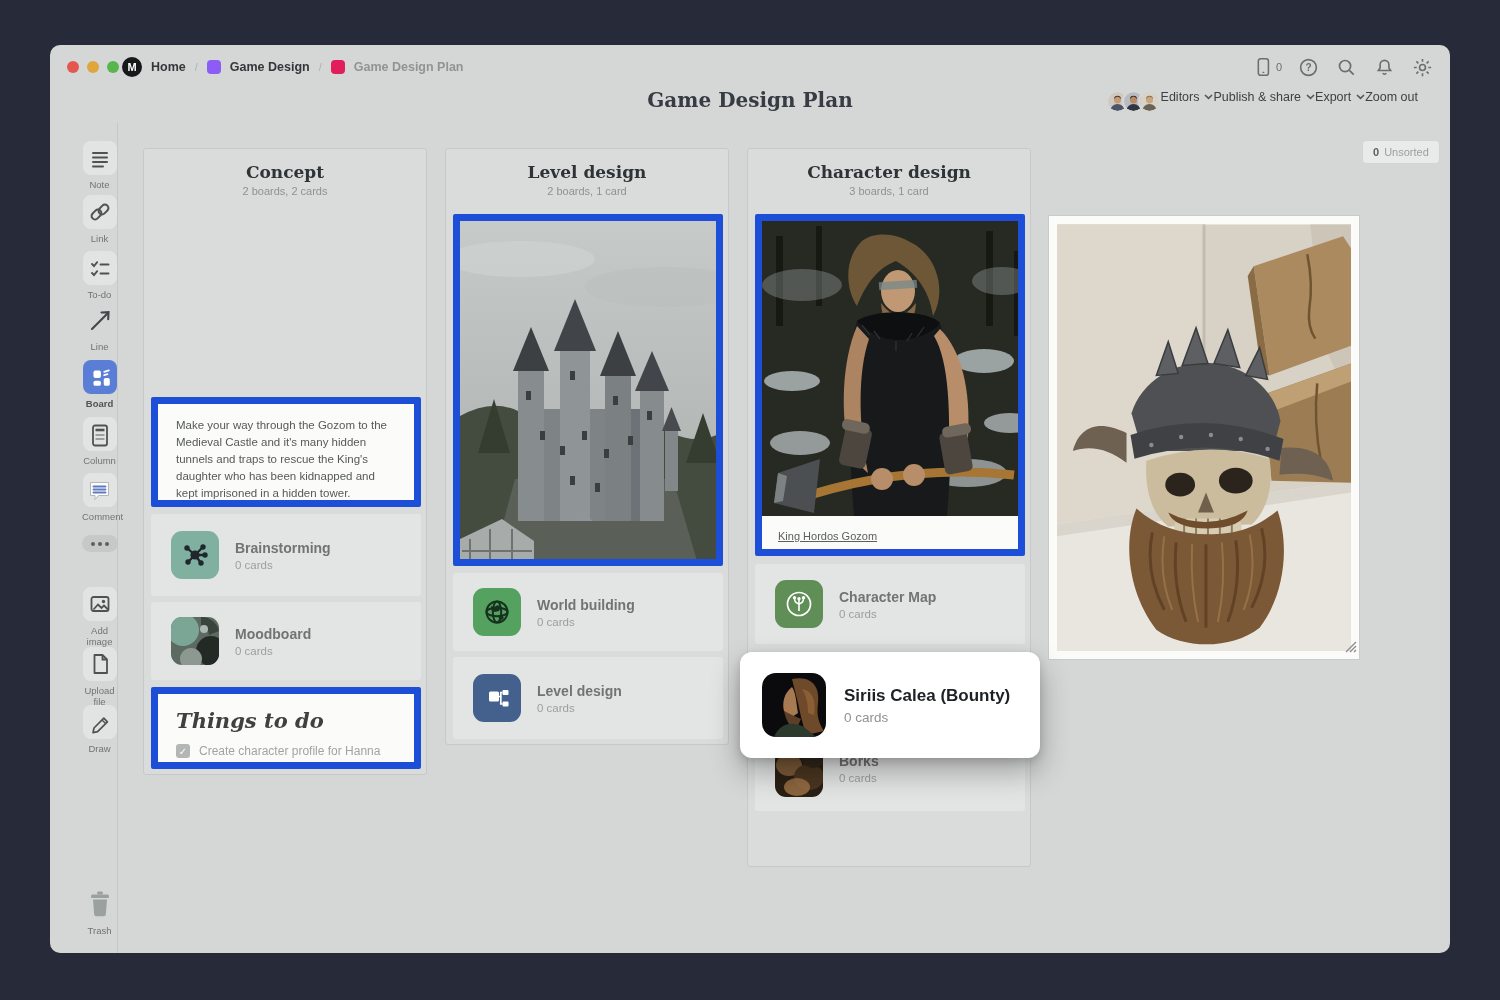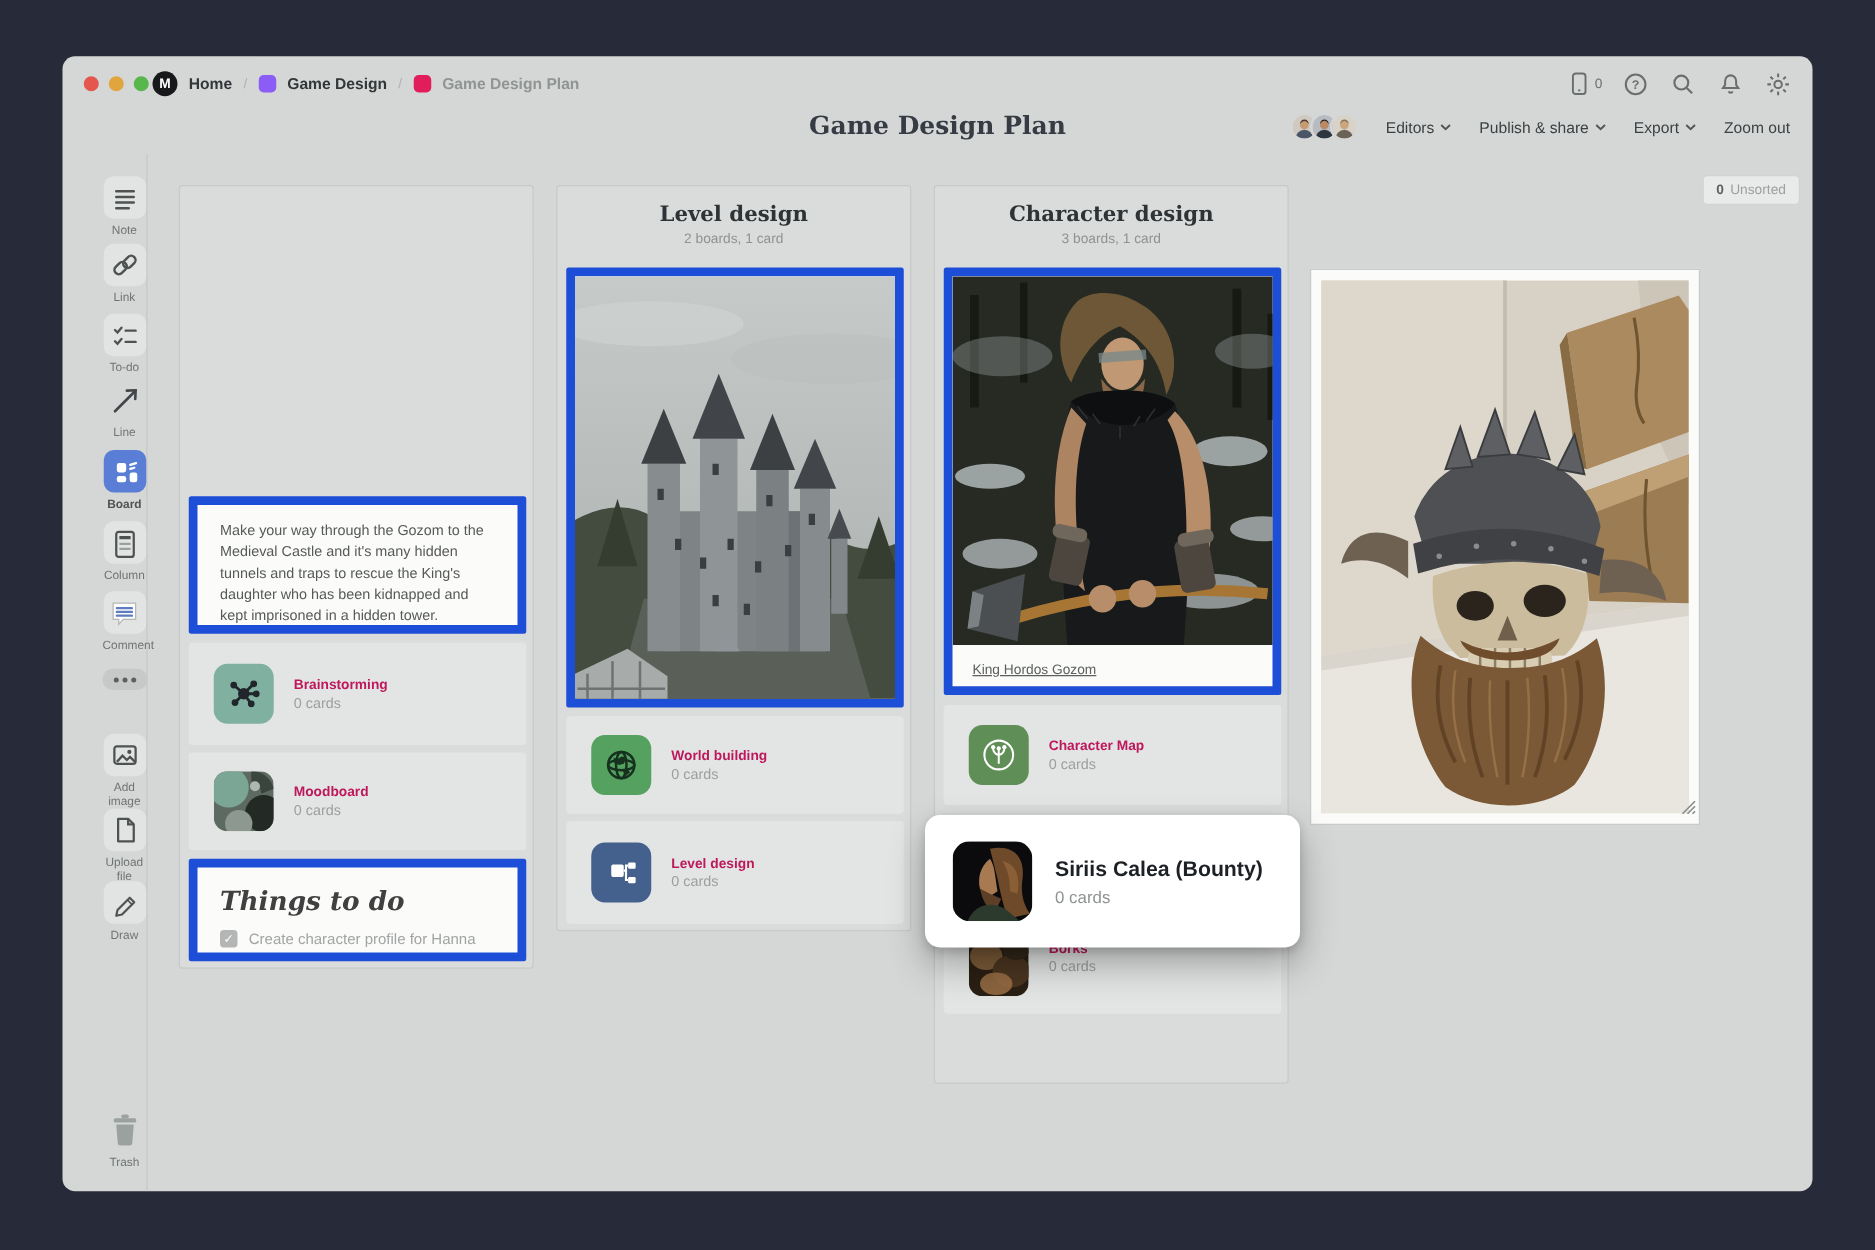--- a/index.html
+++ b/index.html
@@ -18,21 +18,21 @@
   .crumb { font-size:12.5px; font-weight:bold; color:#33373a; }
   .crumb.dim { color:#909492; }
   .crumb-sep { color:#aeb2b0; font-size:11px; }
   .crumb-sq { width:14px; height:14px; border-radius:4px; display:inline-block; }
   .top-icons { position:absolute; right:16px; top:10px; display:flex; align-items:center; gap:15px; }
   .ticon { display:flex; align-items:center; gap:3px; color:#6a6f6d; font-size:11px; }
 
   
   .page-title { position:absolute; left:0; right:0; top:43px; text-align:center;
     font-size:20px; font-weight:bold; color:#363b44; }
-  .title-right { position:absolute; right:18px; top:45px; display:flex; align-items:center; gap:22px; }
+  .title-right { position:absolute; right:32px; top:45px; display:flex; align-items:flex-start; }
   .menu-item { display:flex; align-items:center; gap:5px; font-size:12.5px; color:#3c4144; cursor:default; }
   .avatars { display:flex; }
   .avatar { width:23px; height:23px; border-radius:50%; overflow:hidden; border:2px solid #d5d7d6; margin-left:-7px; }
   .avatar:first-child { margin-left:0; }
 
   
   .side-divider { position:absolute; left:67px; top:78px; bottom:0; width:1px; background:#c6c8c7; }
   .tool { position:absolute; left:0; width:67px; text-align:center;padding-left:32px; }
   .tool-tile { width:34px; height:34px; border-radius:8px; background:#e2e4e3; margin:0 auto;
     display:flex; align-items:center; justify-content:center; }
@@ -46,21 +46,21 @@
   
   .column { position:absolute; background:#dadcdb; border:1px solid #c7c9c8; border-radius:3px; }
   .col-head { text-align:center; padding-top:13px; }
   .col-title { font-size:17px; font-weight:bold; color:#2e3336; }
   .col-sub { font-size:11px; color:#8e9290; margin-top:3px; }
   .card { position:absolute; left:7px; width:270px; background:#fbfbfa; border:7px solid #1d4ed8; border-radius:2px; }
   .board-row { position:absolute; left:7px; width:270px; background:#e3e5e4; border-radius:3px;
     display:flex; align-items:center; padding-left:20px; gap:16px; }
   .row-icon { width:48px; height:48px; border-radius:11px; display:flex; align-items:center;
     justify-content:center; overflow:hidden; flex:none; }
-  .row-name { font-size:11px; font-weight:bold; color:#be185d; }
+  .row-name { font-size:14px; font-weight:bold; color:#737373; }
   .row-count { font-size:11.5px; color:#9b9f9d; margin-top:3px; }
 
   .castle-dash { position:absolute; left:7px; top:65px; width:270px; height:177px; background:#37322f;
     display:flex; flex-direction:column; align-items:center; }
   .cd-word { color:#eceae7; font-size:28px; font-weight:bold; letter-spacing:.5px; margin-top:2px; }
 
   .note-card { padding:13px 18px; font-size:11.5px; line-height:17px; color:#555a58; }
   .todo-title { font-size:21px; font-weight:bold; color:#404040;font-style:italic; }
   .todo-row { display:flex; align-items:center; gap:9px; margin-top:11px; }
   .todo-check { width:14px; height:14px; border-radius:3px; background:#b4b6b5; color:#fff;
@@ -341,20 +341,24 @@
       </div>
     <div class="tool-label">Trash</div>
   </div>
 
   <div class="unsorted">
     <b>0</b>
     <span>Unsorted</span>
   </div>
 
   <div class="column" style="left:93px; top:103px; width:284px; height:627px;">
+    <div class="col-head">
+      <div class="col-title serif">Concept</div>
+      <div class="col-sub">2 boards, 2 cards</div>
+    </div>
 
 
     <div class="card note-card" style="top:248px; height:110px;">
       <span>Make your way through the Gozom to the Medieval Castle and it's many hidden tunnels and traps to rescue the King's daughter who has been kidnapped and kept imprisoned in a hidden tower.</span>
     </div>
 
     <div class="board-row" style="top:365px; height:82px;">
       <span class="row-icon" style="background:#7fb0a0;">
         <svg width="28" height="28" viewBox="0 0 28 28">
             <g stroke="#20262b" stroke-width="2.3">

